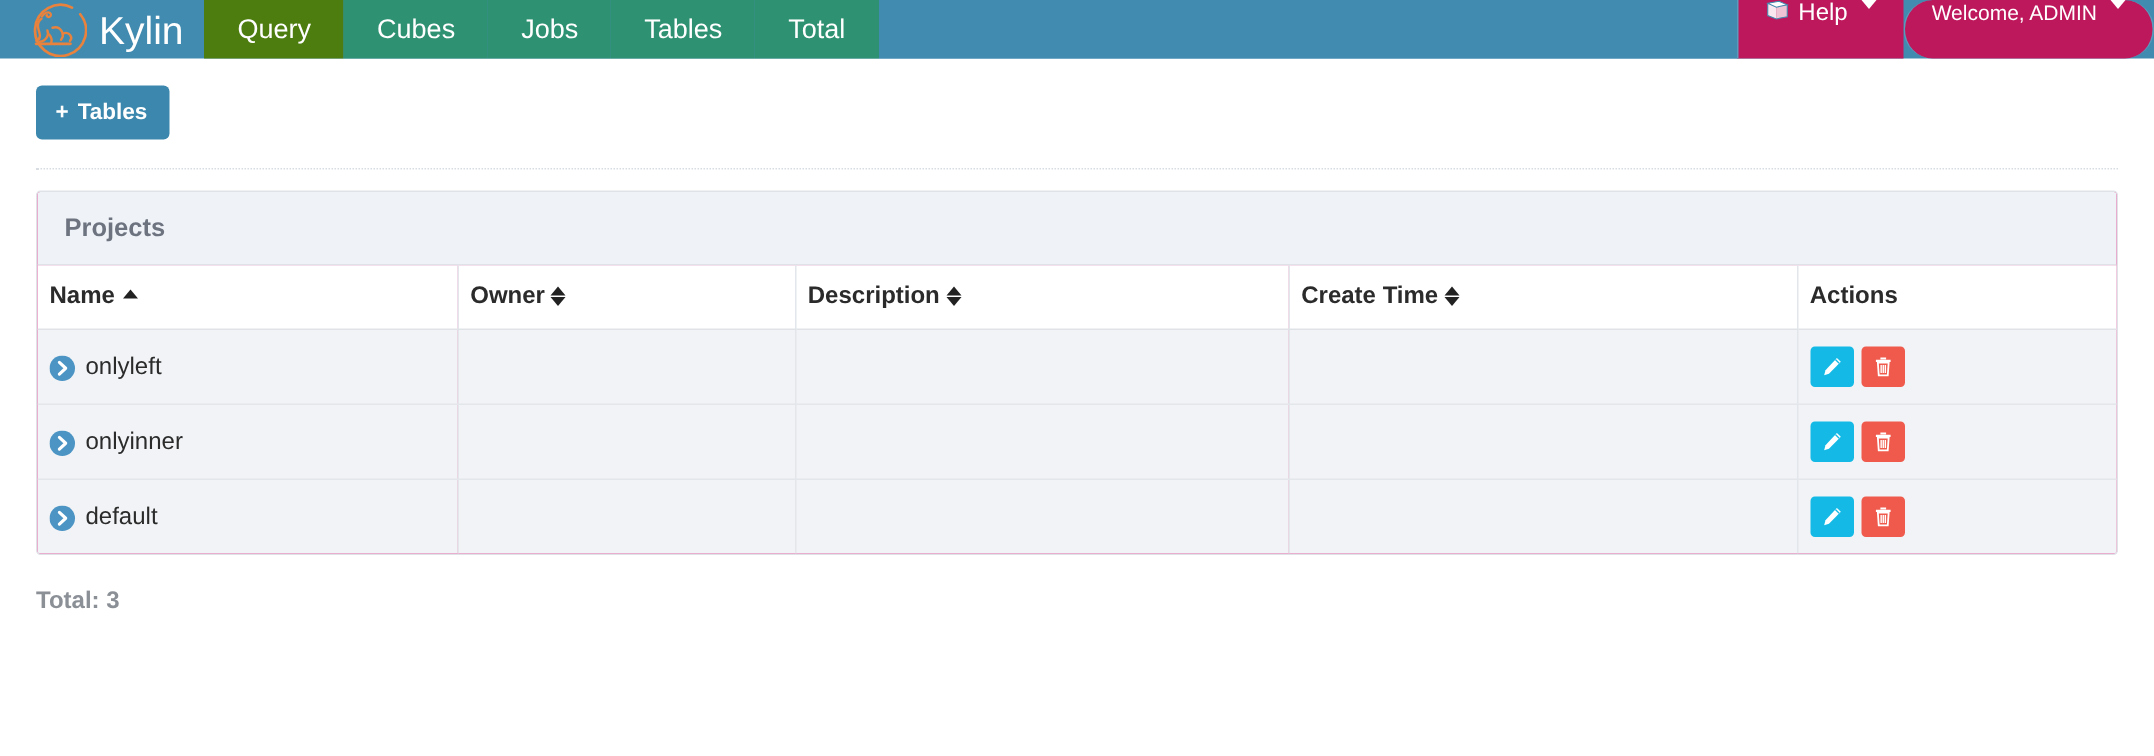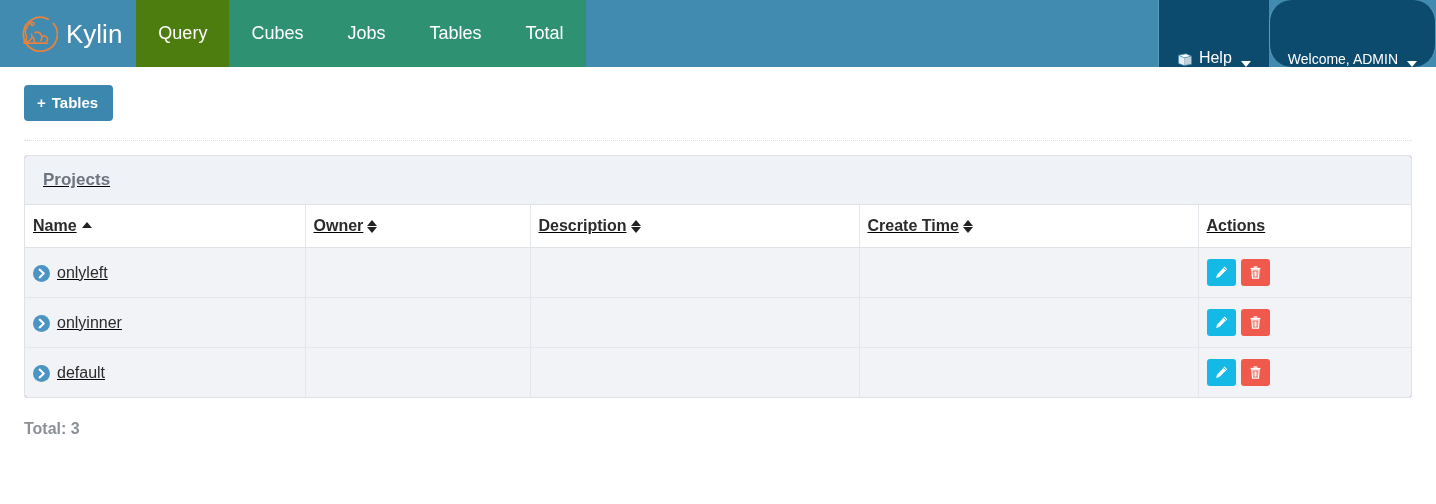--- a/index.html
+++ b/index.html
@@ -6,21 +6,21 @@
   html, body {
     margin: 0; padding: 0;
     width: 1436px; height: 504px;
     background: #ffffff;
     font-family: "Liberation Sans", sans-serif;
     overflow: hidden;
   }
 
   
   .navbar {
-    height: 67px;
+    height: 39px;
     background: #428bb0;
     display: flex;
     align-items: stretch;
     position: relative;
   }
   .brand {
     display: flex;
     align-items: center;
     padding: 0 14px 0 14px;
     gap: 8px;
@@ -45,25 +45,25 @@
     font-size: 18px;
     background: #2e9172;
     cursor: pointer;
     user-select: none;
     white-space: nowrap;
   }
   .nav-item.active { background: #4d7c0f; }
   .nav-spacer { flex: 1 1 auto; background: #428bb0; }
   .nav-right { display: flex; align-items: stretch; }
   .nav-right-item {
-    display: flex; align-items: flex-end; gap: 6px;
+    display: flex; align-items: flex-start; gap: 6px;
     padding: 0 18px;
     color: #ffffff;
     font-size: 16px;
-    background: #0c4a6e;
+    background: #be185d;
     border-left: 1px solid #5a9cbc;
     cursor: pointer;
     user-select: none;
     white-space: nowrap;
   }
   .nav-right-item.user { font-size: 14px; border-right: 1px solid #5a9cbc; border-radius: 22px; }
   .caret {
     display: inline-block;
     width: 0; height: 0;
     border-left: 5px solid transparent;
@@ -99,21 +99,20 @@
     border-top: 1px dotted #d8dde3;
     height: 0;
   }
 
   .panel {
     margin-top: 14px;
     border: 1px solid #dfe3e8;
     border-radius: 3px;
     background: #ec4899;
     overflow: hidden;
-    text-decoration: underline;
   }
   .panel-heading {
     background: #eff2f7;
     padding: 14px 18px;
     border-bottom: 1px solid #dfe3e8;
   }
   .panel-title {
     color: #6d7480;
     font-size: 17px;
     font-weight: 700;

